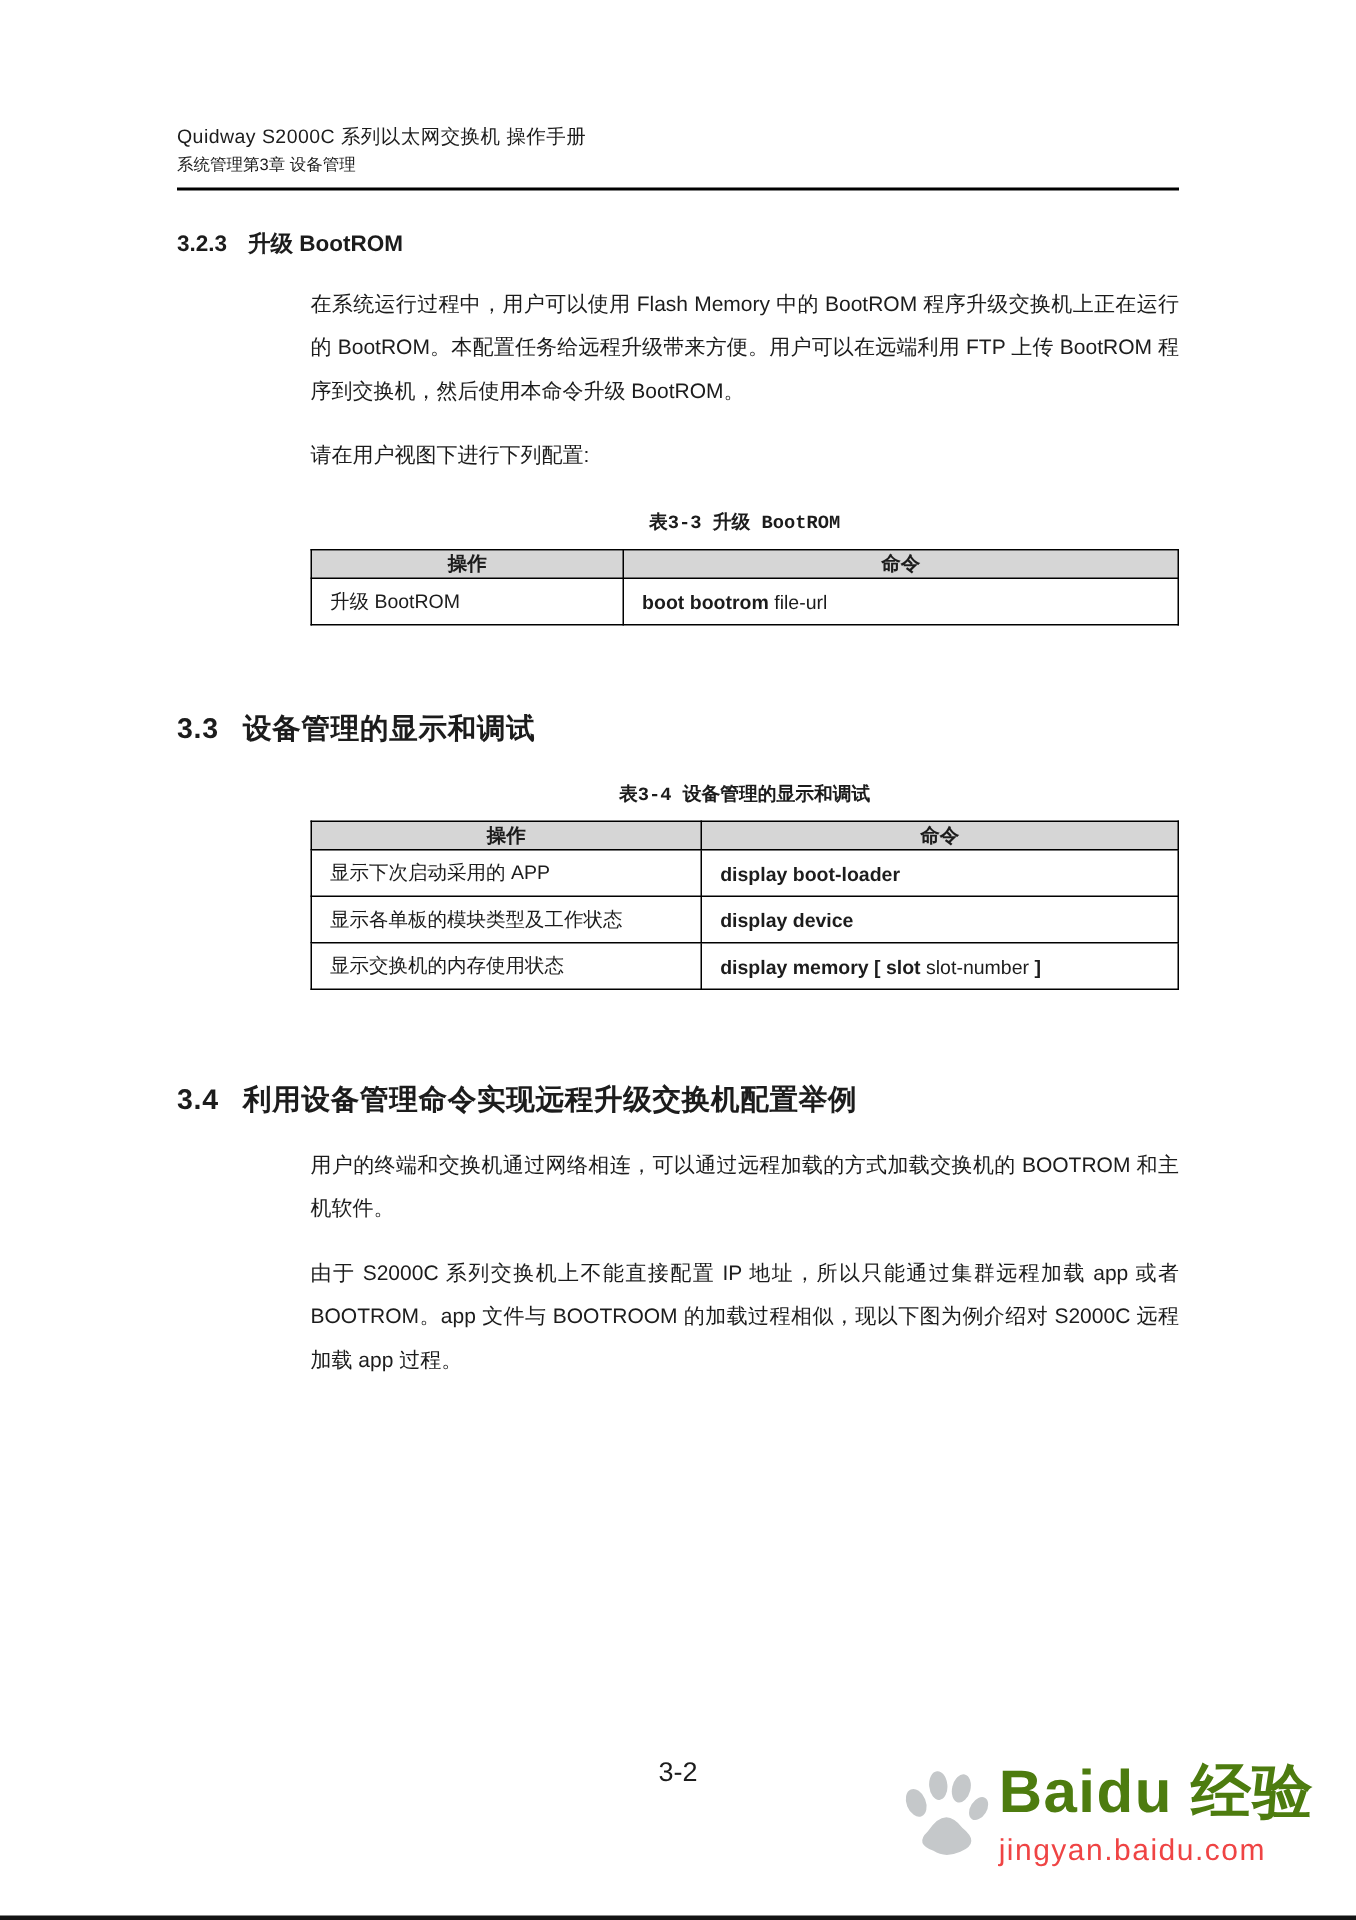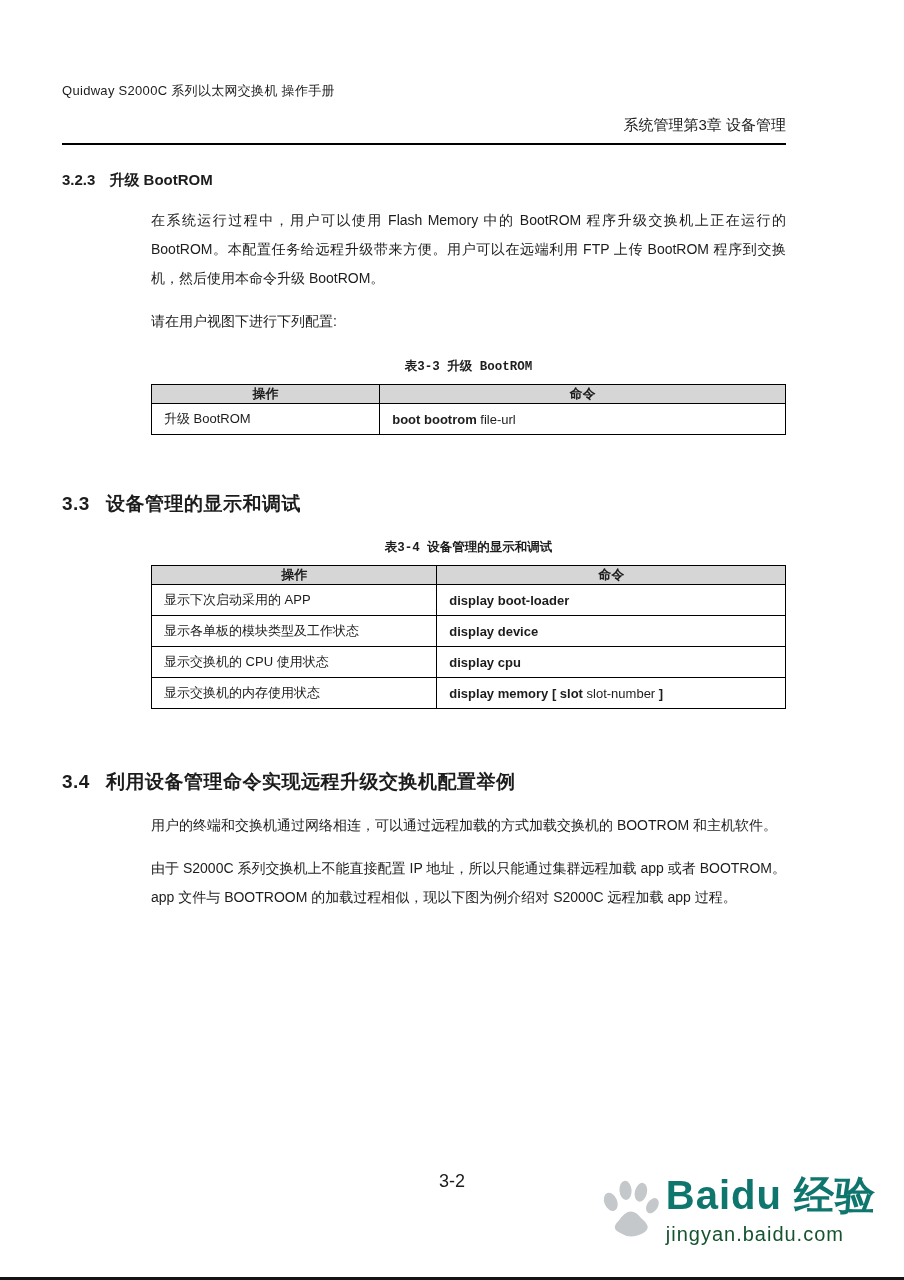--- a/index.html
+++ b/index.html
@@ -5,26 +5,26 @@
   * { margin: 0; padding: 0; box-sizing: border-box; }
   html, body { background: #ffffff; }
   body {
     width: 904px; height: 1280px;
     position: relative;
     font-family: "Liberation Sans", sans-serif;
     color: #1c1c1c;
     overflow: hidden;
   }
   .page { position: absolute; inset: 0; background: #fff; }
-  .content { padding: 82px 118px 0 62px; }
+  .content { padding: 82px 118px 0 118px; }
 
   
   .doc-header { border-bottom: 2px solid #000; padding-bottom: 8px; }
   .hdr-line1 { font-size: 13px; letter-spacing: 0.3px; }
-  .hdr-line2 { display: flex; justify-content: flex-end; font-size: 15px; margin-top: 16px; }
+  .hdr-line2 { display: flex; justify-content: flex-start; font-size: 11px; margin-top: 2px; }
 
   
   .h3 { font-size: 15px; font-weight: bold; margin-top: 26px; }
   .h3 .num { margin-right: 14px; }
   .h2 { font-size: 19px; font-weight: bold; margin-top: 56px; letter-spacing: 0.5px; }
   .h2 .num { margin-right: 16px; }
   .h2.mt-lg { margin-top: 60px; }
 
   
   .indent { margin-left: 89px; }
@@ -49,22 +49,22 @@
   
   .footer { position: absolute; bottom: 88px; left: 0; width: 100%; text-align: center; font-size: 18px; }
 
   
   .watermark {
     position: absolute; right: 28px; bottom: 34px;
     display: flex; align-items: flex-start;
   }
   .wm-paw { margin-top: 2px; margin-right: 4px; }
   .wm-text { display: flex; flex-direction: column; }
-  .wm-brand { font-size: 40px; font-weight: bold; color: #0f766e; line-height: 44px; letter-spacing: 1px; }
-  .wm-url { font-size: 20px; color: #14532d; margin-top: 6px; letter-spacing: 1px; }
+  .wm-brand { font-size: 40px; font-weight: bold; color: #4d7c0f; line-height: 44px; letter-spacing: 1px; }
+  .wm-url { font-size: 20px; color: #ef4444; margin-top: 6px; letter-spacing: 1px; }
 
   .bottom-bar { position: absolute; bottom: 0; left: 0; width: 100%; height: 3px; background: #141414; }
 </style>
 </head>
 <body>
 
 <div class="page">
   <div class="content">
 
     <div class="doc-header">
@@ -117,24 +117,20 @@
         <tbody>
           <tr>
             <td>显示下次启动采用的 APP</td>
             <td class="cmd"><span class="b">display boot-loader</span></td>
           </tr>
           <tr>
             <td>显示各单板的模块类型及工作状态</td>
             <td class="cmd"><span class="b">display device</span></td>
           </tr>
           <tr>
-            <td>显示交换机的 CPU 使用状态</td>
-            <td class="cmd"><span class="b">display cpu</span></td>
-          </tr>
-          <tr>
             <td>显示交换机的内存使用状态</td>
             <td class="cmd"><span class="b">display memory [ slot </span><span class="i">slot-number</span><span class="b"> ]</span></td>
           </tr>
         </tbody>
       </table>
     </div>
 
     <div class="h2 mt-lg">
       <span class="num">3.4</span><span>利用设备管理命令实现远程升级交换机配置举例</span>
     </div>

